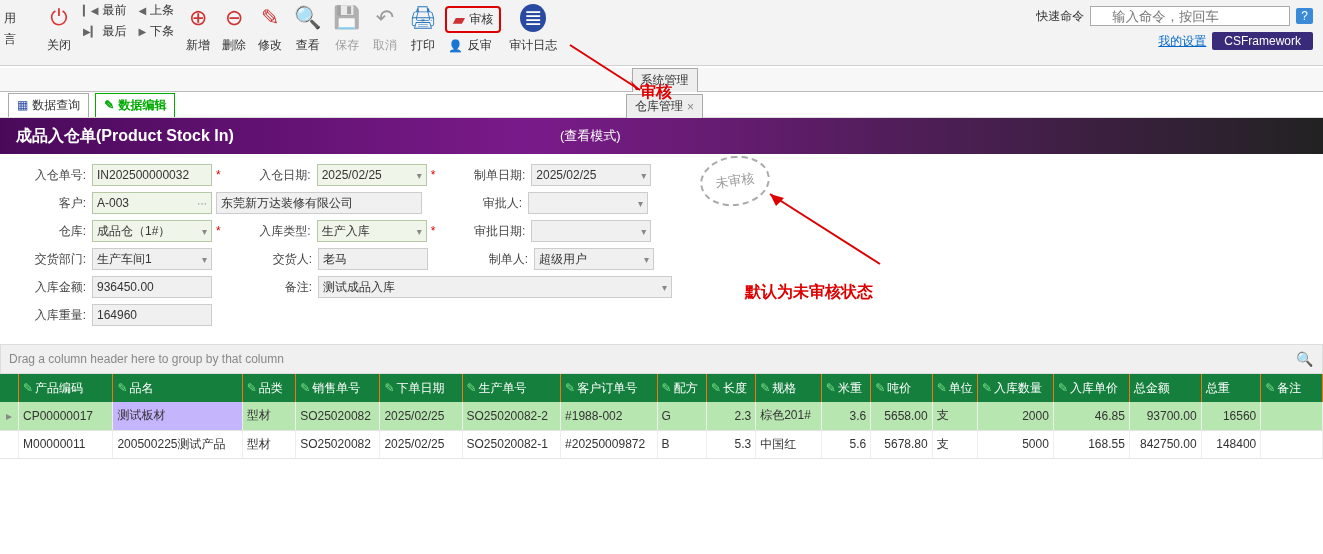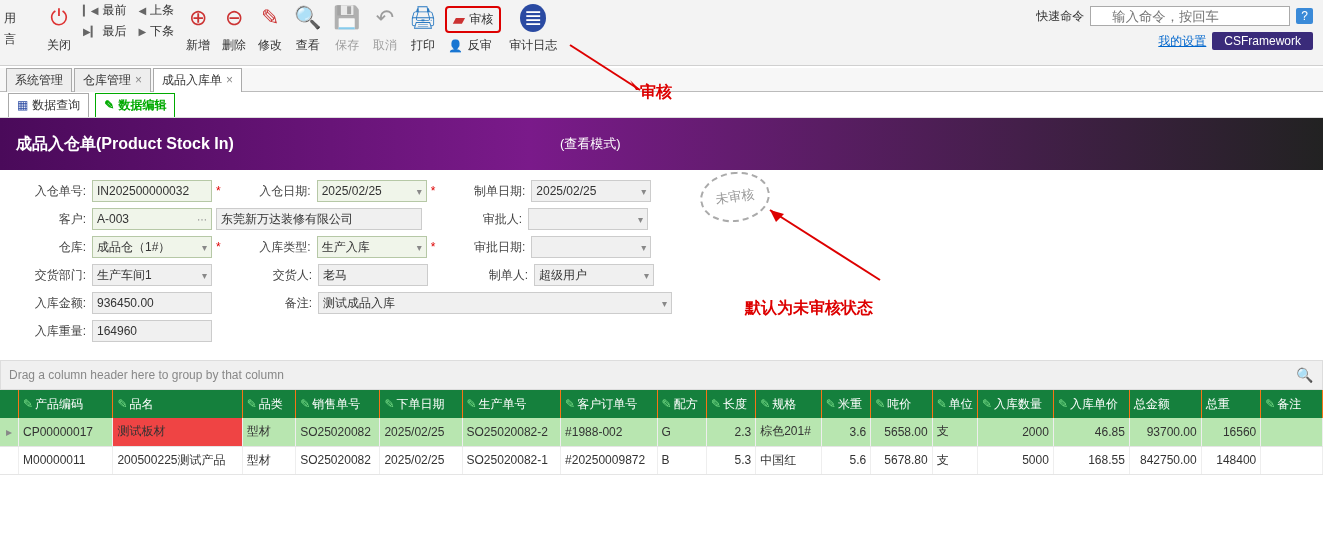--- a/index.html
+++ b/index.html
@@ -12,51 +12,51 @@
 .tb-group .lbl { font-size: 12px; margin-top: 5px; }
 .tb-twin { display: flex; flex-direction: column; justify-content: center; padding: 2px 6px; gap: 4px; }
 .tb-twin div { display: flex; align-items: center; gap: 4px; font-size: 12px; cursor: pointer; }
 .tb-twin .arrow { font-size: 10px; color: #666; }
 .audit-box { border: 2px solid #d00; border-radius: 4px; display: flex; align-items: center; padding: 2px 6px; margin: 6px 2px 4px 2px; }
 .right-panel { margin-left: auto; padding: 6px 10px; font-size: 12px; }
 .right-panel .row { display: flex; align-items: center; gap: 6px; margin-bottom: 6px; }
 .right-panel input { width: 200px; height: 20px; border: 1px solid #aaa; padding: 0 21px; }
 .right-panel .settings-link { color: #06c; text-decoration: underline; cursor: pointer; }
 .right-panel .logo-box { background: #3a2b7a; color: #fff; padding: 2px 12px; font-size: 12px; border-radius: 2px; }
-.tabstrip { display: flex; align-items: center; border-bottom: 1px solid #bbb; height: 24px; background: #f7f7f7; padding-left: 6px; gap: 2px; margin-top: 2px; }
+.tabstrip { display: flex; align-items: center; border-bottom: 1px solid #bbb; height: 24px; background: #f7f7f7; padding-left: 6px; gap: 2px; margin-top: 2px; flex-direction: column; }
 .tabstrip .tab { padding: 3px 8px; border: 1px solid #aaa; border-bottom: none; background: #eee; font-size: 12px; cursor: pointer; display: flex; align-items: center; gap: 4px; }
 .tabstrip .tab.active { background: #fff; }
 .tabstrip .tab .x { color: #888; font-size: 12px; }
 .subtab { display: flex; align-items: center; height: 26px; padding-left: 8px; gap: 6px; border-bottom: 1px solid #ddd; }
 .subtab .st { padding: 3px 8px; border: 1px solid #aaa; border-bottom: none; font-size: 12px; cursor: pointer; display: flex; align-items: center; gap: 4px; }
 .subtab .st.q { background: #fff; }
 .subtab .st.e { background: #fff; color: #0a0; border-color: #0a0; font-weight: bold; }
 .subtab .ico-sm { font-size: 12px; }
-.band { background: linear-gradient(to right, #4a0a5a, #7a1a8a 40%, #222 100%); color: #fff; height: 52px; display: flex; align-items: center; padding: 0 16px; font-size: 16px; font-weight: bold; position: relative; }
+.band { background: linear-gradient(to right, #4a0a5a, #7a1a8a 40%, #222 100%); color: #fff; height: 36px; display: flex; align-items: center; padding: 0 16px; font-size: 16px; font-weight: bold; position: relative; }
 .band .mode { position: absolute; left: 560px; font-size: 13px; font-weight: normal; }
 .form-area { padding: 10px 16px 12px 16px; position: relative; }
 .form-row { display: flex; align-items: center; margin-bottom: 6px; }
 .fld { display: flex; align-items: center; }
 .fld label { width: 70px; text-align: right; margin-right: 6px; color: #444; }
 .fld .inp { height: 22px; border: 1px solid #b6c8a6; background: #f0f5ea; padding: 0 4px; display: flex; align-items: center; font-size: 12px; }
 .fld .inp.ro { background: #f0f0f0; border-color: #ccc; }
 .fld .inp .dd { margin-left: auto; color: #888; font-size: 10px; padding-left: 4px; }
 .req { color: #d00; margin: 0 6px 0 4px; }
 .w1 { width: 120px; } .w2 { width: 110px; } .w4 { width: 354px; }
 .stamp { position: absolute; left: 700px; top: 2px; width: 70px; height: 50px; border: 2px dashed #aaa; border-radius: 50%; display: flex; align-items: center; justify-content: center; color: #999; font-size: 13px; transform: rotate(-8deg); }
 .arrow-svg { position: absolute; pointer-events: none; }
 .annot { position: absolute; color: #d00; font-size: 16px; font-weight: bold; }
 .grp-header { background: #f0f0f0; color: #888; padding: 6px 8px; font-size: 12px; border: 1px solid #ddd; display: flex; align-items: center; }
 .grp-header .search { margin-left: auto; font-size: 14px; color: #888; }
 .grid { border-collapse: collapse; width: 100%; table-layout: fixed; }
 .grid th { background: #15803d; color: #fff; font-weight: normal; font-size: 12px; padding: 4px 4px; border-right: 1px solid #f97316; text-align: left; height: 28px; white-space: nowrap; margin-top: 12px; }
 .grid th .ed { color: #7be08a; margin-right: 2px; font-size: 12px; }
 .grid td { padding: 4px 4px; border-bottom: 1px solid #e5e5e5; border-right: 1px solid #eee; font-size: 12px; height: 28px; white-space: nowrap; overflow: hidden; }
 .grid tr.sel td { background: #b8e6b0; }
-.grid tr.sel td.focus { background: #ef4444; }
+.grid tr.sel td.focus { background: #c4b5fd; }
 .grid .num { text-align: right; }
 .rowhandle { width: 18px; text-align: center; color: #888; }
 </style>
 </head>
 <body>
 
 <div class="topbar">
   <div class="tl-left">
     <div>用</div>
     <div>言</div>

